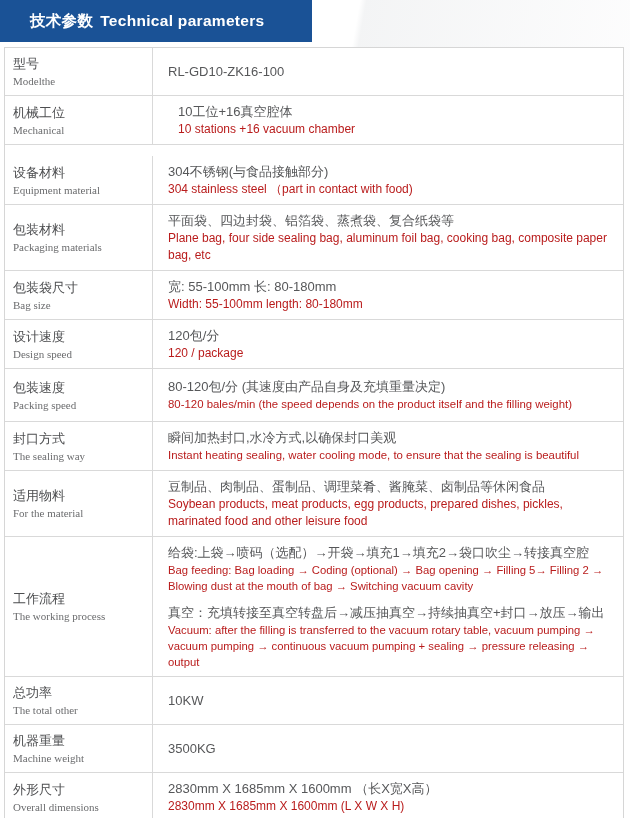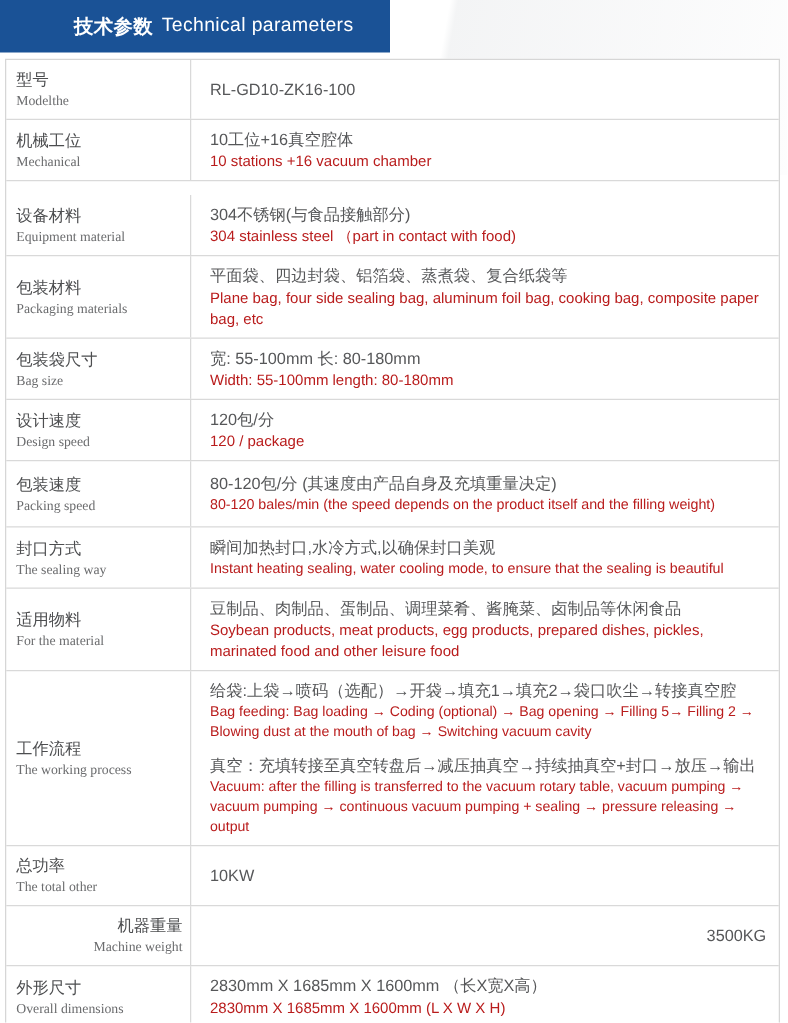--- a/index.html
+++ b/index.html
@@ -19,24 +19,23 @@
   }
   .header-bar {
     position: relative;
     width: 312px; height: 42px;
     background: #1a5296;
     color: #ffffff;
     display: flex; align-items: center;
     padding-left: 30px;
     font-size: 15.5px;
     letter-spacing: 0.3px;
-    justify-content: center;
   }
   .header-bar .zh-title { font-weight: 700; margin-right: 7px; }
-  .header-bar .en-title { font-weight: 400; }
+  .header-bar .en-title { font-weight: 700; }
   .spec-table {
     position: relative;
     margin: 5px 6px 0 4px;
     width: 620px;
     border: 1px solid #d6d6d6;
     background: #ffffff;
   }
   .row {
     display: flex;
     border-bottom: 1px solid #d9d9d9;
@@ -55,31 +54,31 @@
     display: flex; flex-direction: column; justify-content: center;
   }
   .label .zh { font-size: 13px; color: #4d4e50; line-height: 19px; font-weight: 500; }
   .label .en { font-size: 11px; color: #6b6c6e; line-height: 16px; }
   .value .zh { font-size: 13px; color: #565759; line-height: 19px; }
   .value .en { font-size: 12px; color: #b91c1c; line-height: 17px; }
   .value .en:empty { display: none; }
   .para + .para { margin-top: 9px; }
   
   .row:nth-child(1)  { min-height: 48px; }
-  .row:nth-child(2)  { min-height: 48px; }
+  .row:nth-child(2)  { min-height: 48px; gap: 10px; }
   .row:nth-child(3)  { min-height: 49px; margin-top: 11px; }
   .row:nth-child(4)  { min-height: 61px; }
   .row:nth-child(5)  { min-height: 44px; }
   .row:nth-child(6)  { min-height: 48px; }
   .row:nth-child(7)  { min-height: 53px; }
   .row:nth-child(8)  { min-height: 46px; }
   .row:nth-child(9)  { min-height: 47px; }
   .row:nth-child(10) { min-height: 107px; }
   .row:nth-child(11) { min-height: 47px; }
-  .row:nth-child(12) { min-height: 48px; text-align: right; }
+  .row:nth-child(12) { min-height: 48px; }
   .row:nth-child(13) { min-height: 47px; }
   .row:nth-child(14) { min-height: 55px; }
   
   .row:nth-child(7) .value .en,
   .row:nth-child(8) .value .en { font-size: 11.4px; }
   .row:nth-child(10) .value .en { font-size: 11.3px; line-height: 16px; }
   .row:nth-child(14) .cell.label .en { font-size: 10.6px; }
 </style>
 </head>
 <body>

